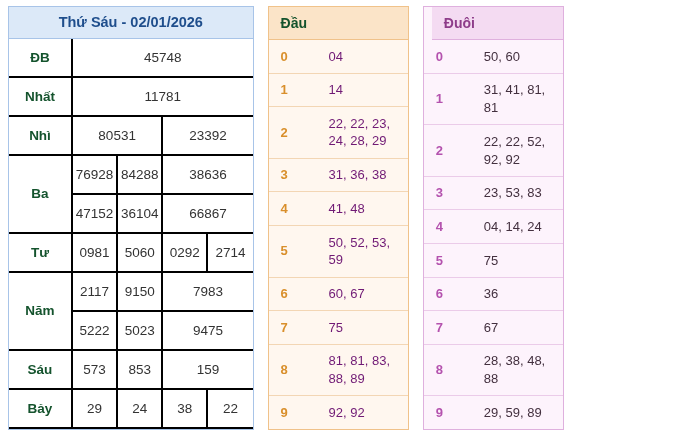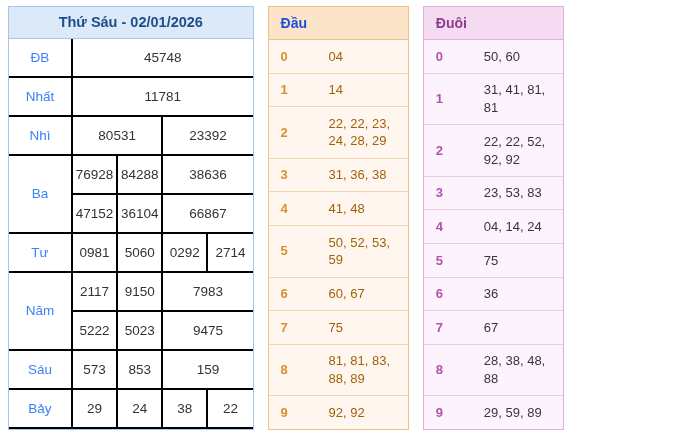--- a/index.html
+++ b/index.html
@@ -53,22 +53,22 @@
     border: 2px solid #000000;
     text-align: center;
     vertical-align: middle;
     font-size: 13.5px;
     color: #333;
     padding: 0;
     height: 34px;
   }
   .res-table td.label {
     width: 62px;
-    color: #3b82f6;
-    font-weight: normal;
+    color: #14532d;
+    font-weight: bold;
     background: #ffffff;
     border-left: none;
   }
   .res-table tr:first-child td {
     border-top: none;
   }
   .res-table td:last-child {
     border-right: none;
   }
   .db-value {
@@ -96,47 +96,48 @@
     border: 1px solid #dfb0de;
     background: #fdf3fc;
   }
   .side-head {
     font-weight: bold;
     font-size: 14px;
     padding: 8px 0 8px 12px;
   }
   .dau .side-head {
     background: #fbe4c8;
-    color: #1d4ed8;
+    color: #14532d;
     border-bottom: 1px solid #f0c28a;
   }
   .duoi .side-head {
     background: #f4dbf2;
     color: #8e3d8a;
     border-bottom: 1px solid #dfb0de;
+    margin-left: 8px;
   }
   .side-table {
     width: 100%;
     border-collapse: collapse;
     table-layout: fixed;
     flex: 1;
   }
   .side-table td {
     font-size: 13px;
     padding: 7px 6px 7px 12px;
     vertical-align: middle;
     line-height: 1.35;
   }
   .side-table td.k {
     width: 34px;
     font-weight: bold;
     padding-left: 12px;
     padding-right: 2px;
   }
-  .dau .side-table td { border-top: 1px solid #f3d6b4; color: #a16207; }
+  .dau .side-table td { border-top: 1px solid #f3d6b4; color: #701a75; }
   .dau .side-table td.k { color: #d98f2b; }
   .dau .side-table tr:first-child td { border-top: none; }
   .duoi .side-table td { border-top: 1px solid #ebcbe9; color: #43303f; }
   .duoi .side-table td.k { color: #b452ae; }
   .duoi .side-table tr:first-child td { border-top: none; }
 </style>
 </head>
 <body>
 
 <div class="page">

